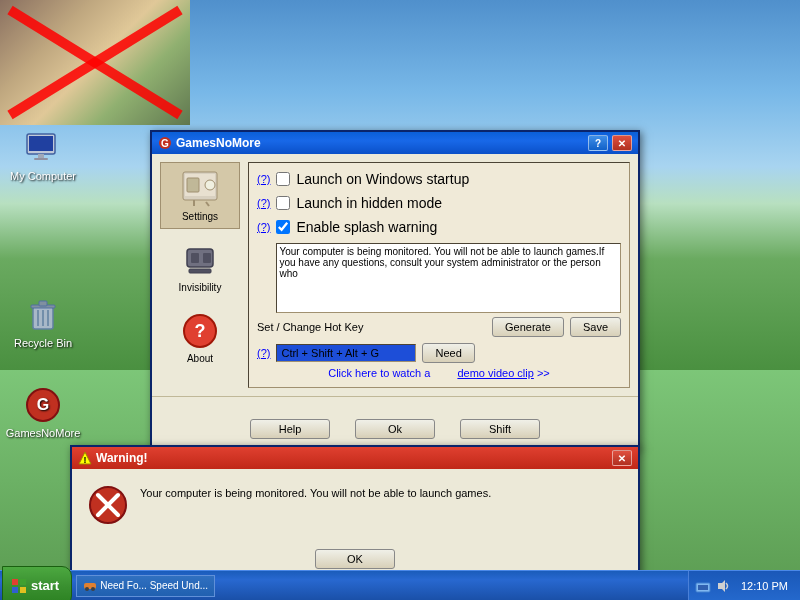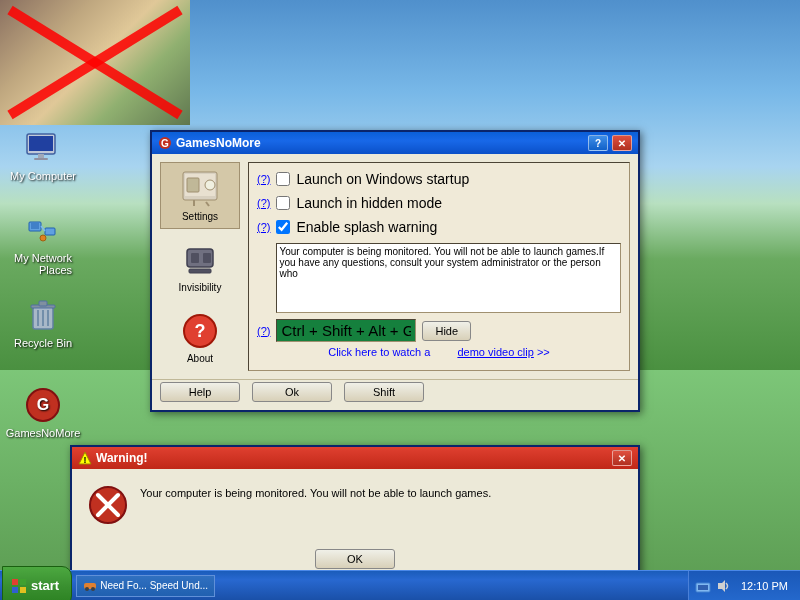--- a/index.html
+++ b/index.html
@@ -246,23 +246,23 @@
       display: flex;
       align-items: center;
       margin-top: 6px;
       gap: 6px;
     }
     .hotkey-label {
       font-size: 11px;
     }
     .hotkey-input {
       border: 1px inset #a09070;
-      background: #15803d;
+      background: #1d4ed8;
       padding: 2px 4px;
-      font-size: 15px;
+      font-size: 11px;
       width: 140px;
     }
 
     .xp-button {
       background: linear-gradient(180deg, #f0f0e8 0%, #d8d0b8 100%);
       border: 1px solid #888;
       border-radius: 3px;
       padding: 3px 12px;
       font-size: 11px;
       cursor: pointer;
@@ -278,22 +278,23 @@
     .demo-link a {
       color: blue;
       text-decoration: underline;
       cursor: pointer;
       margin-left: 24px;
     }
 
     
     .gnm-footer {
       display: flex;
-      gap: 12px;
-      padding: 2px 8px 8px;
+      justify-content: center;
+      gap: 25px;
+      padding: 22px 8px 8px;
       border-top: 1px solid #c0b898;
     }
 
     
     .warning-dialog {
       top: 445px;
       left: 70px;
       width: 570px;
     }
     .warning-titlebar {
@@ -362,33 +363,20 @@
       <svg width="36" height="32" viewBox="0 0 36 32" xmlns="http://www.w3.org/2000/svg">
         <rect x="2" y="2" width="28" height="20" rx="2" fill="#c0c8d8" stroke="#4060a0" stroke-width="1.5"></rect>
         <rect x="4" y="4" width="24" height="15" fill="#2040a0"></rect>
         <rect x="13" y="22" width="6" height="4" fill="#a0a8b8"></rect>
         <rect x="9" y="26" width="14" height="2" rx="1" fill="#9090a0"></rect>
       </svg>
     </div>
     <span>My Computer</span>
   </div>
 
-  <div class="desktop-icon" style="left:8px;top:210px;">
-    <div class="icon-img">
-      <svg width="36" height="32" viewBox="0 0 36 32" xmlns="http://www.w3.org/2000/svg">
-        <rect x="4" y="8" width="12" height="9" rx="1" fill="#60a0e0" stroke="#2060b0" stroke-width="1"></rect>
-        <rect x="6" y="9" width="8" height="6" fill="#4080c8"></rect>
-        <rect x="20" y="14" width="10" height="7" rx="1" fill="#60a0e0" stroke="#2060b0" stroke-width="1"></rect>
-        <line x1="16" y1="12" x2="20" y2="17" stroke="#80b8f0" stroke-width="1.5"></line>
-        <circle cx="18" cy="24" r="3" fill="#e08020" stroke="#a06010" stroke-width="1"></circle>
-      </svg>
-    </div>
-    <span style="white-space:pre-line;">My Network
-Places</span>
-  </div>
 
   <div class="desktop-icon" style="left:8px;top:295px;">
     <div class="icon-img">
       <svg width="32" height="36" viewBox="0 0 32 36" xmlns="http://www.w3.org/2000/svg">
         <rect x="6" y="10" width="20" height="22" rx="2" fill="#a8b8c8" stroke="#6080a0" stroke-width="1.5"></rect>
         <rect x="4" y="8" width="24" height="3" rx="1" fill="#8090a0" stroke="#5070a0" stroke-width="1"></rect>
         <rect x="12" y="4" width="8" height="5" rx="1" fill="#8090a0" stroke="#5070a0" stroke-width="1"></rect>
         <line x1="11" y1="13" x2="11" y2="29" stroke="#6080a0" stroke-width="1.5"></line>
         <line x1="16" y1="13" x2="16" y2="29" stroke="#6080a0" stroke-width="1.5"></line>
         <line x1="21" y1="13" x2="21" y2="29" stroke="#6080a0" stroke-width="1.5"></line>
@@ -478,25 +466,30 @@
           <span class="help-q">(?)</span>
           <input type="checkbox" id="cb3" checked="" style="">
           <label for="cb3">Enable splash warning</label>
         </div>
 
         <div class="splash-row">
           <span class="help-q" style="visibility:hidden;">(?)</span>
           <textarea class="splash-text" style="">Your computer is being monitored. You will not be able to launch games.If you have any questions, consult your system administrator or the person who</textarea>
         </div>
 
+        <div style="display:flex;align-items:center;margin-top:2px;gap:6px;">
+          <span class="hotkey-label" style="flex:1;">Set / Change Hot Key</span>
+          <button class="xp-button">Generate</button>
+          <button class="xp-button">Save</button>
+        </div>
 
         <div class="hotkey-row">
           <span class="help-q">(?)</span>
           <input type="text" class="hotkey-input" value="Ctrl + Shift + Alt + G" style="">
-          <button class="xp-button">Hide</button>
+          <button class="xp-button">Need</button>
         </div>
 
         <div class="demo-link">
           <span>Click here to watch a</span>
           <a href="#">demo video clip</a>
           <span>&gt;&gt;</span>
         </div>
       </div>
     </div>
 

